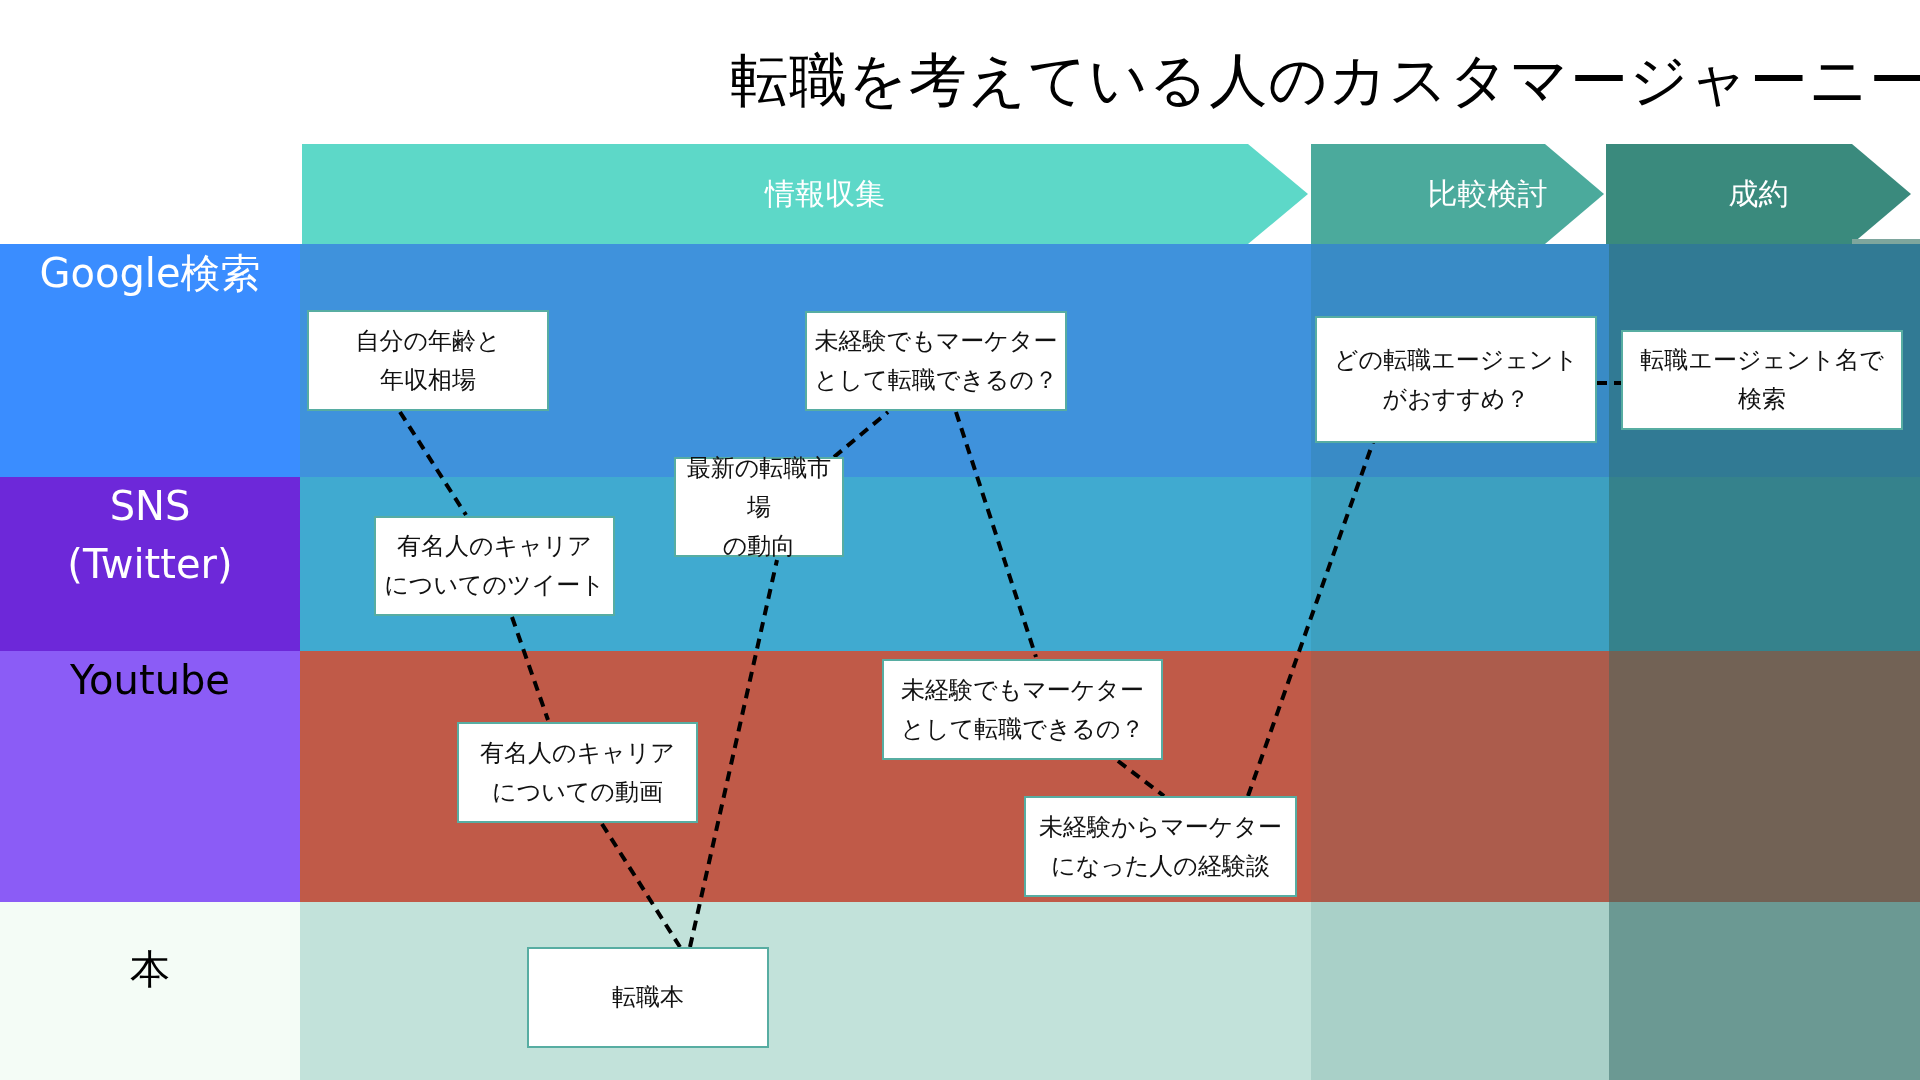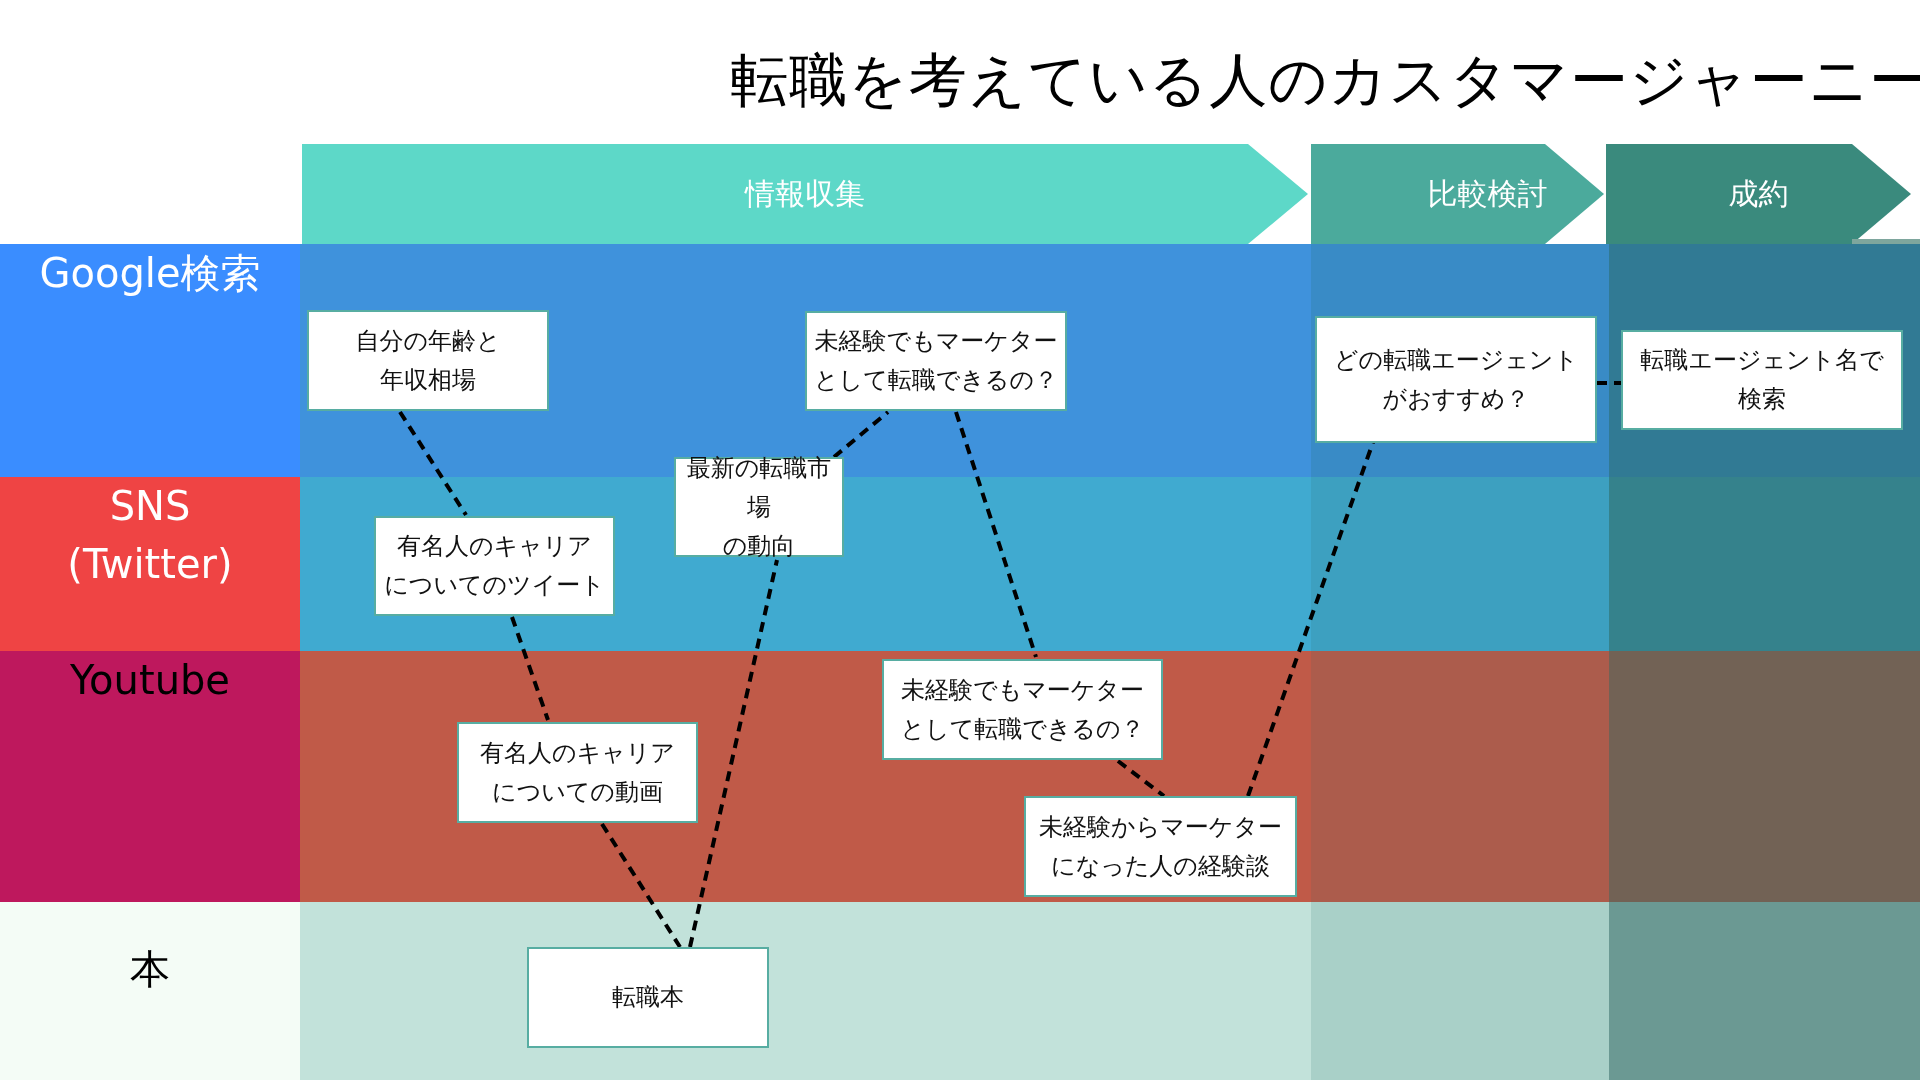--- a/index.html
+++ b/index.html
@@ -13,21 +13,21 @@
   .rowlabel { position:absolute; left:0; width:300px; display:flex; align-items:flex-start; justify-content:center; text-align:center; font-size:40px; line-height:58px; white-space:pre-line; }
   .cell { position:absolute; }
   .card { position:absolute; background:#fff; border:2px solid #57ADA2; box-sizing:border-box; display:flex; align-items:center; justify-content:center; text-align:center; font-size:24px; line-height:39px; color:#111; white-space:pre-line; }
   #connectors { position:absolute; left:0; top:0; pointer-events:none; }
 </style>
 </head>
 <body>
 
 <div id="title" class="abs">転職を考えている人のカスタマージャーニー</div>
 
-<div class="phase" style="left:302px;width:1006px;">
+<div class="phase" style="left:302px;width:1006px;padding-left:20px;">
   <svg width="1006" height="100">
       <polygon points="0,0 946,0 1006,50 946,100 0,100" fill="#5DD8C8"></polygon>
     </svg>
   <span>情報収集</span>
 </div>
 <div class="phase" style="left:1311px;width:293px;padding-left:30px;">
   <svg width="293" height="100">
       <polygon points="0,0 234,0 293,50 234,100 0,100" fill="#4BAA9C"></polygon>
     </svg>
   <span>比較検討</span>
@@ -36,25 +36,25 @@
   <svg width="305" height="100">
       <polygon points="0,0 246,0 305,50 246,100 0,100" fill="#3A8A7D"></polygon>
     </svg>
   <span>成約</span>
 </div>
 <div class="abs" style="left:1852px;top:239px;width:68px;height:5px;background:#7EA69D;"></div>
 
 <div class="rowlabel" style="top: 244px; height: 233px; background: rgb(58, 141, 255); color: rgb(255, 255, 255);">
   <span>Google検索</span>
 </div>
-<div class="rowlabel" style="top: 477px; height: 174px; background: #ef4444; color: rgb(255, 255, 255);">
+<div class="rowlabel" style="top: 477px; height: 174px; background: #6d28d9; color: rgb(255, 255, 255);">
   <span>SNS
 (Twitter)</span>
 </div>
-<div class="rowlabel" style="top: 651px; height: 251px; background: #be185d; color: rgb(0, 0, 0);">
+<div class="rowlabel" style="top: 651px; height: 251px; background: #8b5cf6; color: rgb(0, 0, 0);">
   <span>Youtube</span>
 </div>
 <div class="rowlabel" style="top: 902px; height: 178px; align-items: flex-start; padding-top: 38px; box-sizing: border-box; background: rgb(244, 252, 246); color: rgb(0, 0, 0);">
   <span>本</span>
 </div>
 
 <div id="grid">
     <div class="cell" style="left: 300px; width: 1011px; top: 244px; height: 233px; background: rgb(63, 146, 220);"></div>
     <div class="cell" style="left: 1311px; width: 298px; top: 244px; height: 233px; background: rgb(57, 139, 198);"></div>
     <div class="cell" style="left: 1609px; width: 311px; top: 244px; height: 233px; background: rgb(49, 122, 148);"></div>

